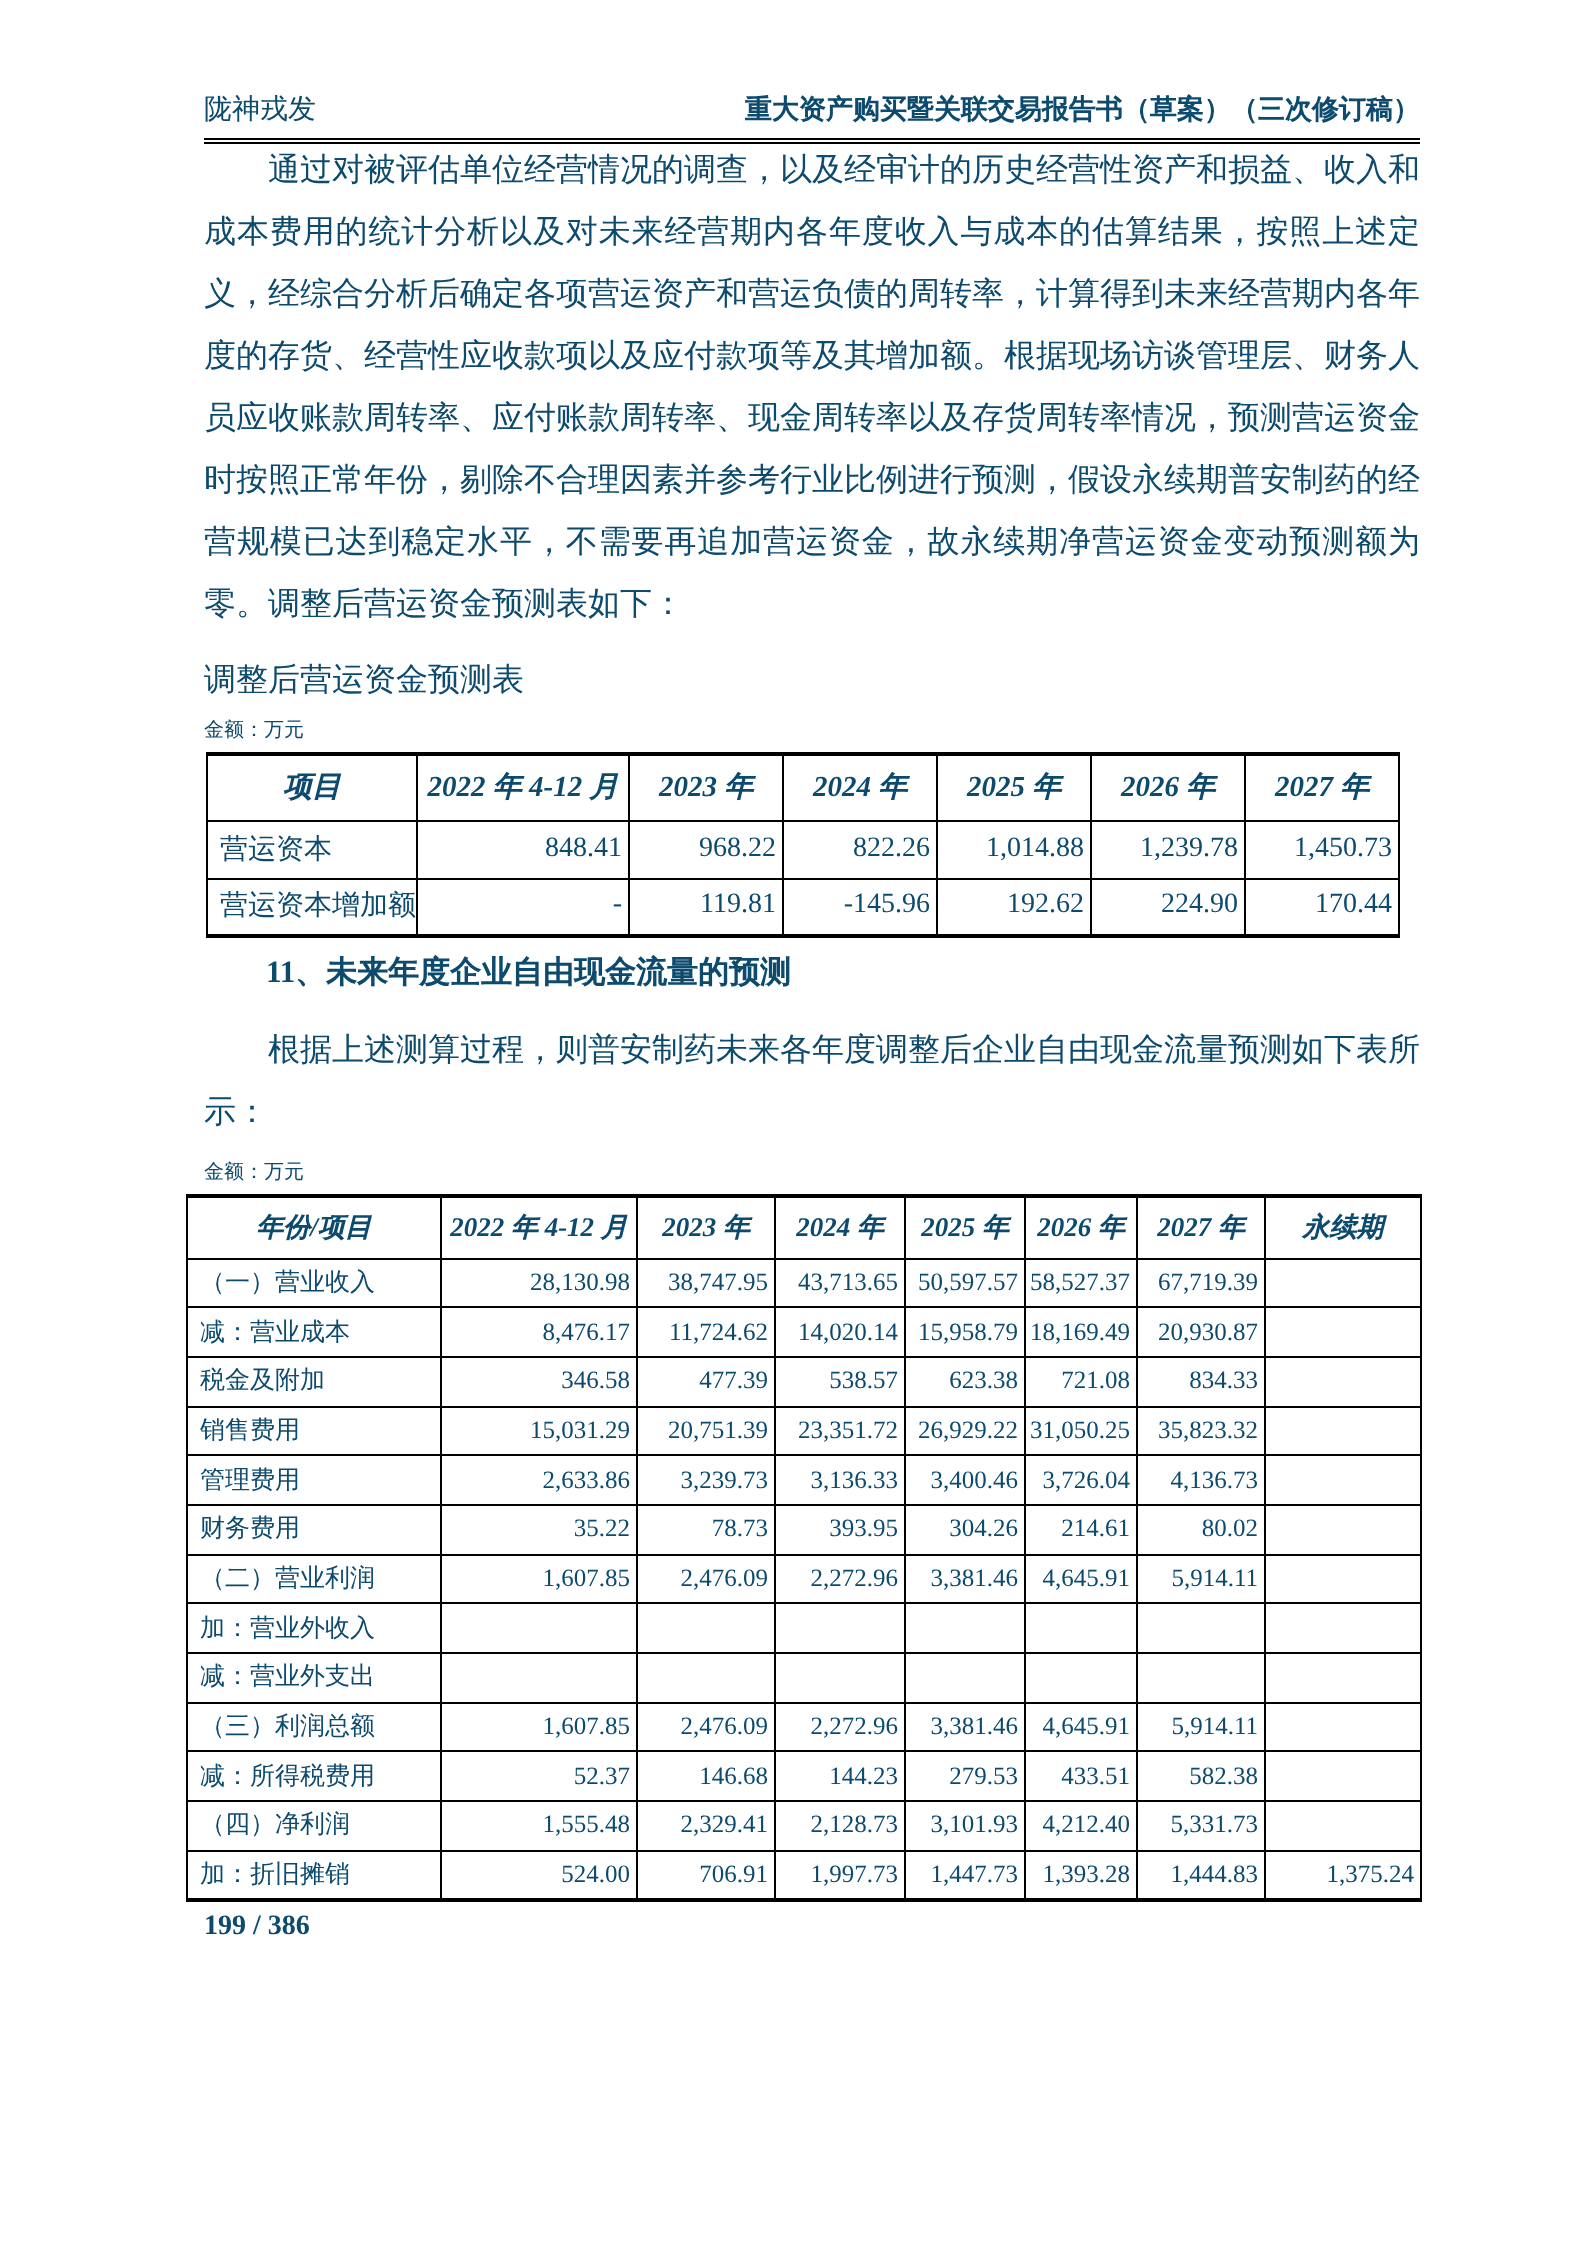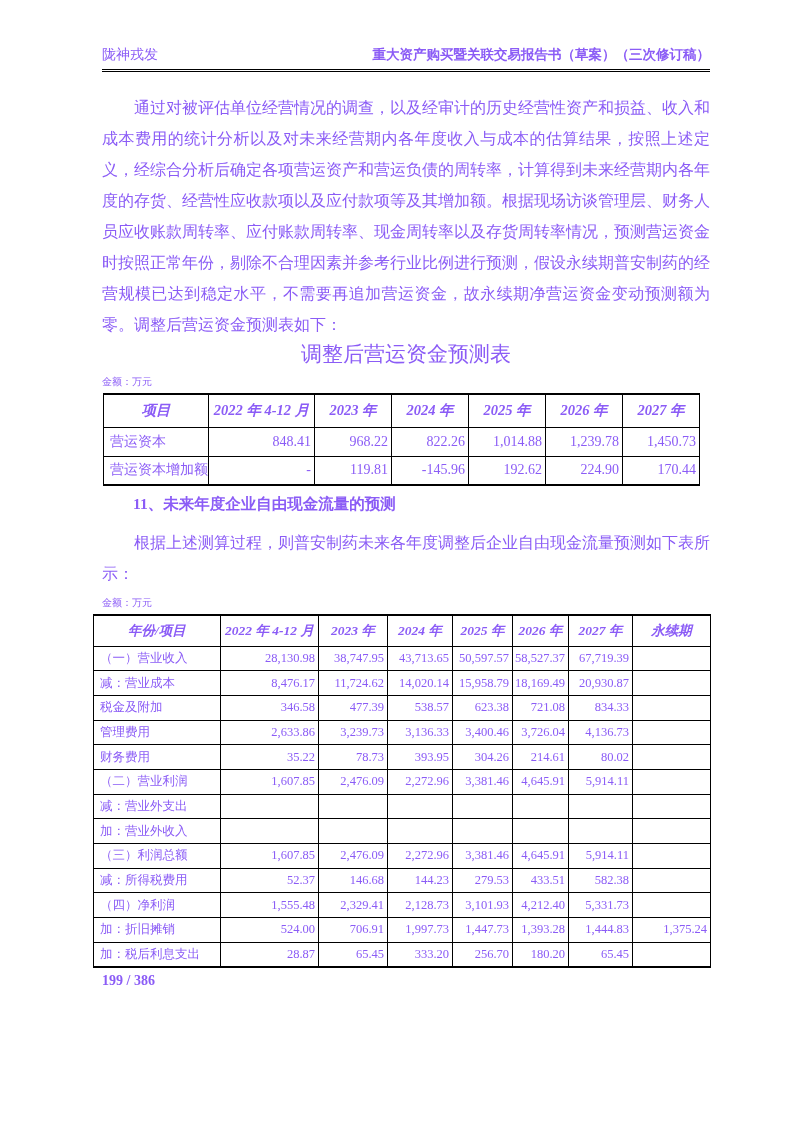--- a/index.html
+++ b/index.html
@@ -1,37 +1,37 @@
 <!DOCTYPE html>
 <html lang="zh"><head>
 <meta charset="utf-8">
 <style>
   * { margin:0; padding:0; box-sizing:border-box; }
   html,body { background:#ffffff; }
   .page {
-    width:793px; height:1122px; background:#fff; color:#8b5cf6;
+    width:793px; height:1122px; background:#fff; color:#0c4a6e;
     font-family:"Liberation Serif","DejaVu Serif",serif;
     padding:46px 83px 0 102px; position:relative; overflow:hidden;
   }
   
   .page-header {
     display:flex; justify-content:space-between; align-items:flex-end;
     font-size:14px; padding-bottom:5px; border-bottom:1px solid #000; position:relative;
   }
   .page-header::after {
     content:""; position:absolute; left:0; right:0; bottom:-3px; height:1px; background:#000;
   }
   .hdr-right { font-weight:bold; font-size:13.5px;margin-left:36px; }
   
   .para {
     font-size:16px; line-height:31px; text-align:justify; text-indent:2em;
   }
-  .p1 { margin-top:22px; }
+  .p1 { }
   .p2 { margin-top:8px; }
-  .tbl-title { text-align:center; font-size:21px; }
+  .tbl-title { text-align:left; font-size:16px; margin-top:12px; }
   .unit-label { text-align:left; font-size:10px; margin-top:7px; margin-bottom:4px; }
   .section-heading { font-size:15.5px; font-weight:bold; line-height:31px; text-indent:2em; margin-top:2px; }
   
   table { border-collapse:collapse; table-layout:fixed;
           border-top:2.5px solid #000; border-bottom:2.5px solid #000; }
   th, td { border:1px solid #000; overflow:hidden; white-space:nowrap; }
   thead tr { border-bottom:1.5px solid #000;font-style:italic; }
   th { font-weight:bold; text-align:center; }
   td.num { text-align:right; padding-right:3px; }
   td.label { text-align:left; padding-left:6px; }
@@ -150,20 +150,30 @@
           <td class="label">税金及附加</td>
           <td class="num">346.58</td>
           <td class="num">477.39</td>
           <td class="num">538.57</td>
           <td class="num">623.38</td>
           <td class="num">721.08</td>
           <td class="num">834.33</td>
           <td class="num"></td>
         </tr>
         <tr>
+          <td class="label">销售费用</td>
+          <td class="num">15,031.29</td>
+          <td class="num">20,751.39</td>
+          <td class="num">23,351.72</td>
+          <td class="num">26,929.22</td>
+          <td class="num">31,050.25</td>
+          <td class="num">35,823.32</td>
+          <td class="num"></td>
+        </tr>
+        <tr>
           <td class="label">管理费用</td>
           <td class="num">2,633.86</td>
           <td class="num">3,239.73</td>
           <td class="num">3,136.33</td>
           <td class="num">3,400.46</td>
           <td class="num">3,726.04</td>
           <td class="num">4,136.73</td>
           <td class="num"></td>
         </tr>
         <tr>
@@ -180,31 +190,31 @@
           <td class="label">（二）营业利润</td>
           <td class="num">1,607.85</td>
           <td class="num">2,476.09</td>
           <td class="num">2,272.96</td>
           <td class="num">3,381.46</td>
           <td class="num">4,645.91</td>
           <td class="num">5,914.11</td>
           <td class="num"></td>
         </tr>
         <tr>
+          <td class="label">加：营业外收入</td>
+          <td class="num"></td>
+          <td class="num"></td>
+          <td class="num"></td>
+          <td class="num"></td>
+          <td class="num"></td>
+          <td class="num"></td>
+          <td class="num"></td>
+        </tr>
+        <tr>
           <td class="label">减：营业外支出</td>
-          <td class="num"></td>
-          <td class="num"></td>
-          <td class="num"></td>
-          <td class="num"></td>
-          <td class="num"></td>
-          <td class="num"></td>
-          <td class="num"></td>
-        </tr>
-        <tr>
-          <td class="label">加：营业外收入</td>
           <td class="num"></td>
           <td class="num"></td>
           <td class="num"></td>
           <td class="num"></td>
           <td class="num"></td>
           <td class="num"></td>
           <td class="num"></td>
         </tr>
         <tr>
           <td class="label">（三）利润总额</td>
@@ -239,28 +249,18 @@
         <tr>
           <td class="label">加：折旧摊销</td>
           <td class="num">524.00</td>
           <td class="num">706.91</td>
           <td class="num">1,997.73</td>
           <td class="num">1,447.73</td>
           <td class="num">1,393.28</td>
           <td class="num">1,444.83</td>
           <td class="num">1,375.24</td>
         </tr>
-        <tr>
-          <td class="label">加：税后利息支出</td>
-          <td class="num">28.87</td>
-          <td class="num">65.45</td>
-          <td class="num">333.20</td>
-          <td class="num">256.70</td>
-          <td class="num">180.20</td>
-          <td class="num">65.45</td>
-          <td class="num"></td>
-        </tr>
       </tbody>
     </table>
 
   <div class="page-number">199 / 386</div>
 
 </div>
 
 </body></html>

